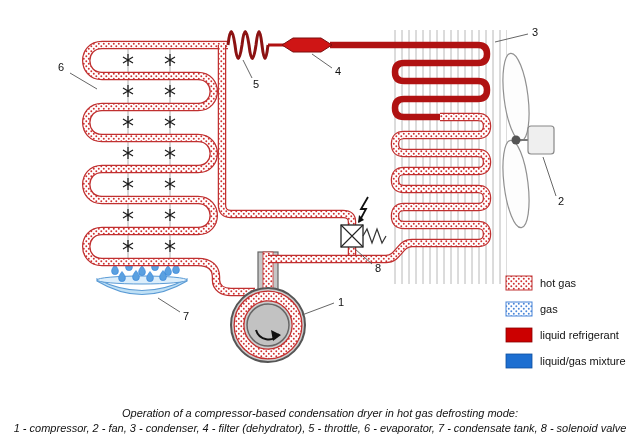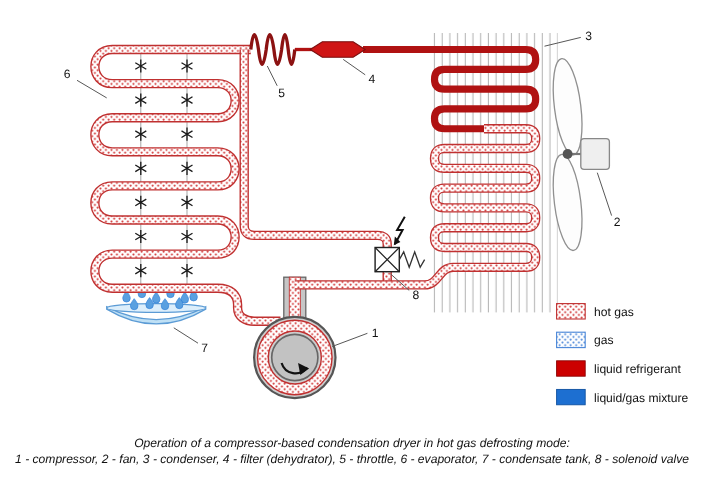--- a/index.html
+++ b/index.html
@@ -5,21 +5,21 @@
   html,body{margin:0;padding:0;background:#fff;}
   .page{width:640px;height:444px;background:#ffffff;position:relative;font-family:"Liberation Sans",sans-serif;overflow:hidden;}
   svg{display:block;}
   svg text{font-family:"Liberation Sans",sans-serif;font-size:11px;fill:#111;}
   .pipeCase{fill:none;stroke:#c03030;stroke-width:8.5;}
   .pipeFill{fill:none;stroke:url(#hgP);stroke-width:6;}
   .pipeSolid{fill:none;stroke:#b01212;stroke-width:6.5;}
   .thinSolid{fill:none;stroke:#b01212;stroke-width:3;}
   .leader{stroke:#555;stroke-width:0.9;}
   .caption{width:640px;text-align:center;font-style:italic;color:#111;}
-  .caption .l1{font-size:11px;margin:7px 0 3px 0;}
+  .caption .l1{font-size:11px;margin:17px 0 3px 0;}
   .caption .l2{font-size:11px;}
 </style>
 </head>
 <body>
 
 <div class="page">
 <svg width="640" height="390" viewBox="0 0 640 390">
   <defs>
     <pattern id="hgP" width="5" height="5" patternUnits="userSpaceOnUse">
       <rect width="5" height="5" fill="#ffffff"></rect>

